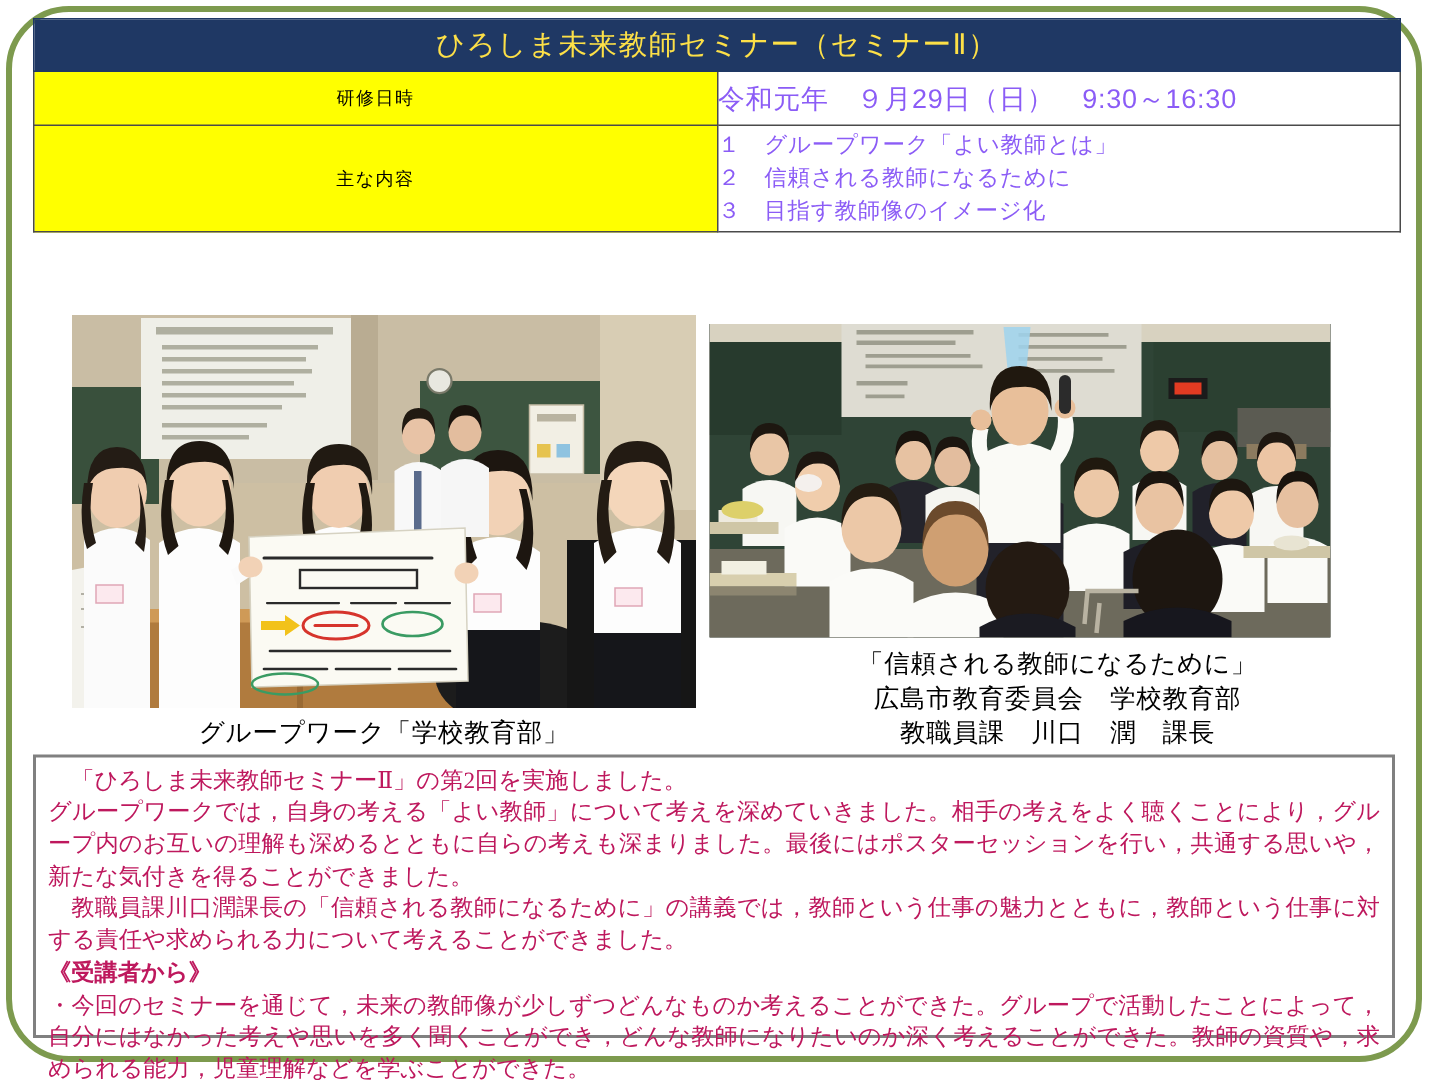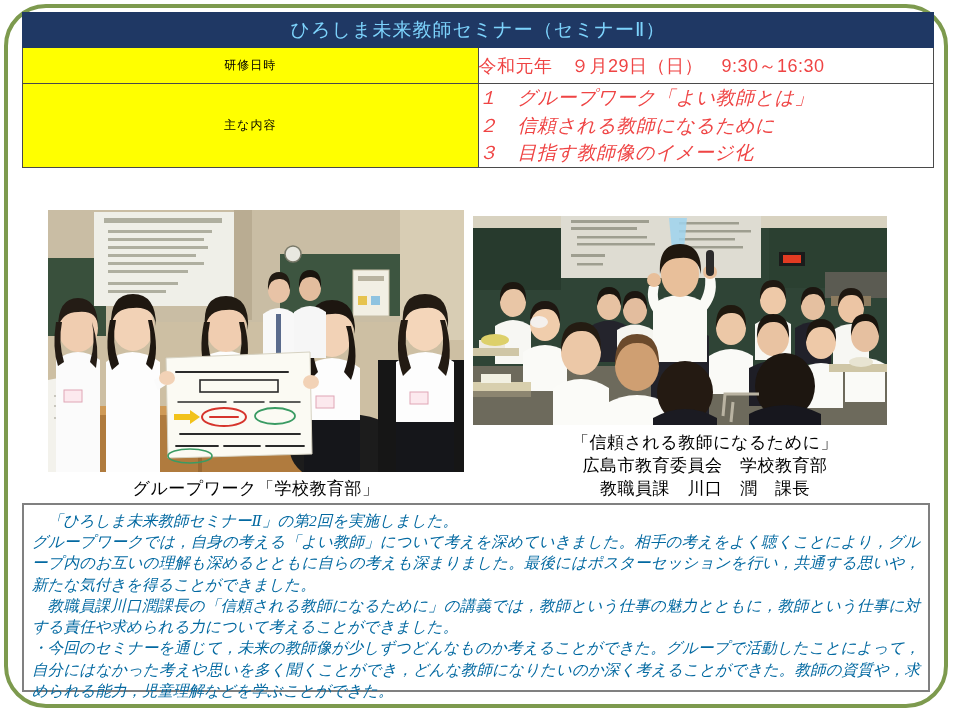--- a/index.html
+++ b/index.html
@@ -37,49 +37,48 @@
     border-collapse: collapse;
     table-layout: fixed;
   }
   #info-table td {
     border: 1px solid #4a4a4a;
     padding: 0;
     vertical-align: middle;
   }
   .title-cell {
     background: #1f3864;
-    color: #7dd3fc;
+    color: #fde047;
     text-align: center;
     font-size: 19px;
     height: 34px;
     letter-spacing: 1px;
     border: 1px solid #1f3864 !important;
   }
   .label-cell {
     background: #ffff00;
     color: #000000;
     text-align: center;
     font-size: 12px;
     width: 105px;
     letter-spacing: 1px;
   }
   .value-cell {
     background: #ffffff;
-    color: #ef4444;
+    color: #8b5cf6;
     font-size: 18px;
     padding-left: 10px;
     letter-spacing: 0.5px;
   }
   .row-datetime td { height: 35px; }
   .row-venue td { height: 33px; }
   .row-content td { height: 70px; }
   .content-lines {
     line-height: 1.45;
-    font-size: 19px;
-    font-style: italic;
+    font-size: 15px;
   }
   .spaced {
     letter-spacing: 14px;
     padding-left: 14px;
   }
 
   
   .photo {
     position: absolute;
     overflow: hidden;
@@ -129,23 +128,22 @@
     border: 2px solid #808080;
     box-sizing: border-box;
     background: #ffffff;
     padding: 5px 8px 0 8px;
   }
   #report-box p {
     margin: 0;
     font-family: "Liberation Serif", "DejaVu Serif", serif;
     font-size: 15.5px;
     line-height: 1.37;
-    color: #0369a1;
+    color: #be185d;
     text-align: justify;
-    font-style: italic;
   }
   .indent { text-indent: 1em; }
   #voices-heading {
     font-weight: bold;
     font-size: 16px;
     line-height: 1.35;
     margin-top: 1px !important;
   }
   #voices-text {
     font-size: 14.4px;
@@ -478,14 +476,15 @@
 <div class="caption" id="caption-lecture">
   <div>「信頼される教師になるために」</div>
   <div>広島市教育委員会　学校教育部</div>
   <div>教職員課　川口　潤　課長</div>
 </div>
 
 <div id="report-box">
   <p class="indent">「ひろしま未来教師セミナーⅡ」の第2回を実施しました。</p>
   <p>グループワークでは，自身の考える「よい教師」について考えを深めていきました。相手の考えをよく聴くことにより，グループ内のお互いの理解も深めるとともに自らの考えも深まりました。最後にはポスターセッションを行い，共通する思いや，新たな気付きを得ることができました。</p>
   <p class="indent">教職員課川口潤課長の「信頼される教師になるために」の講義では，教師という仕事の魅力とともに，教師という仕事に対する責任や求められる力について考えることができました。</p>
+  <p id="voices-heading">《受講者から》</p>
   <p id="voices-text">・今回のセミナーを通じて，未来の教師像が少しずつどんなものか考えることができた。グループで活動したことによって，自分にはなかった考えや思いを多く聞くことができ，どんな教師になりたいのか深く考えることができた。教師の資質や，求められる能力，児童理解などを学ぶことができた。</p>
 </div>
 
 </body></html>

